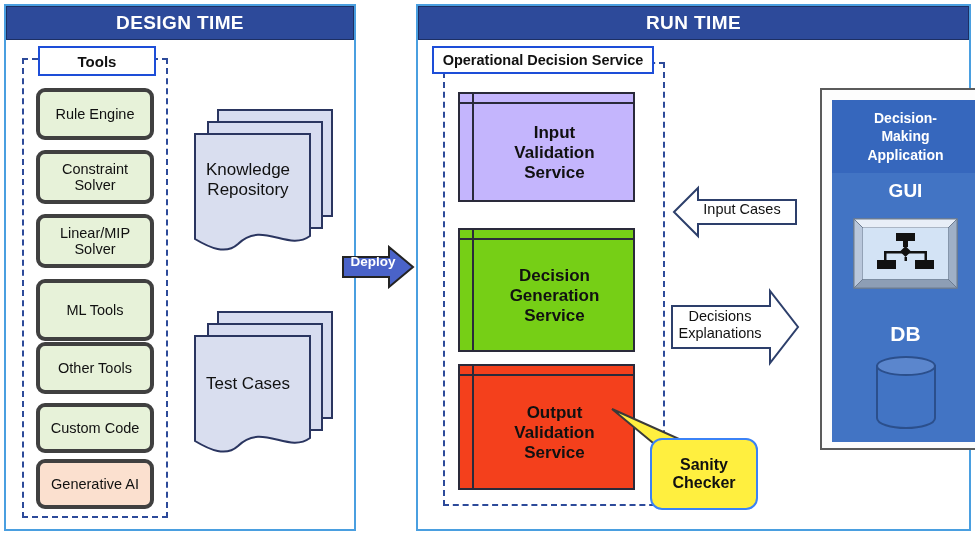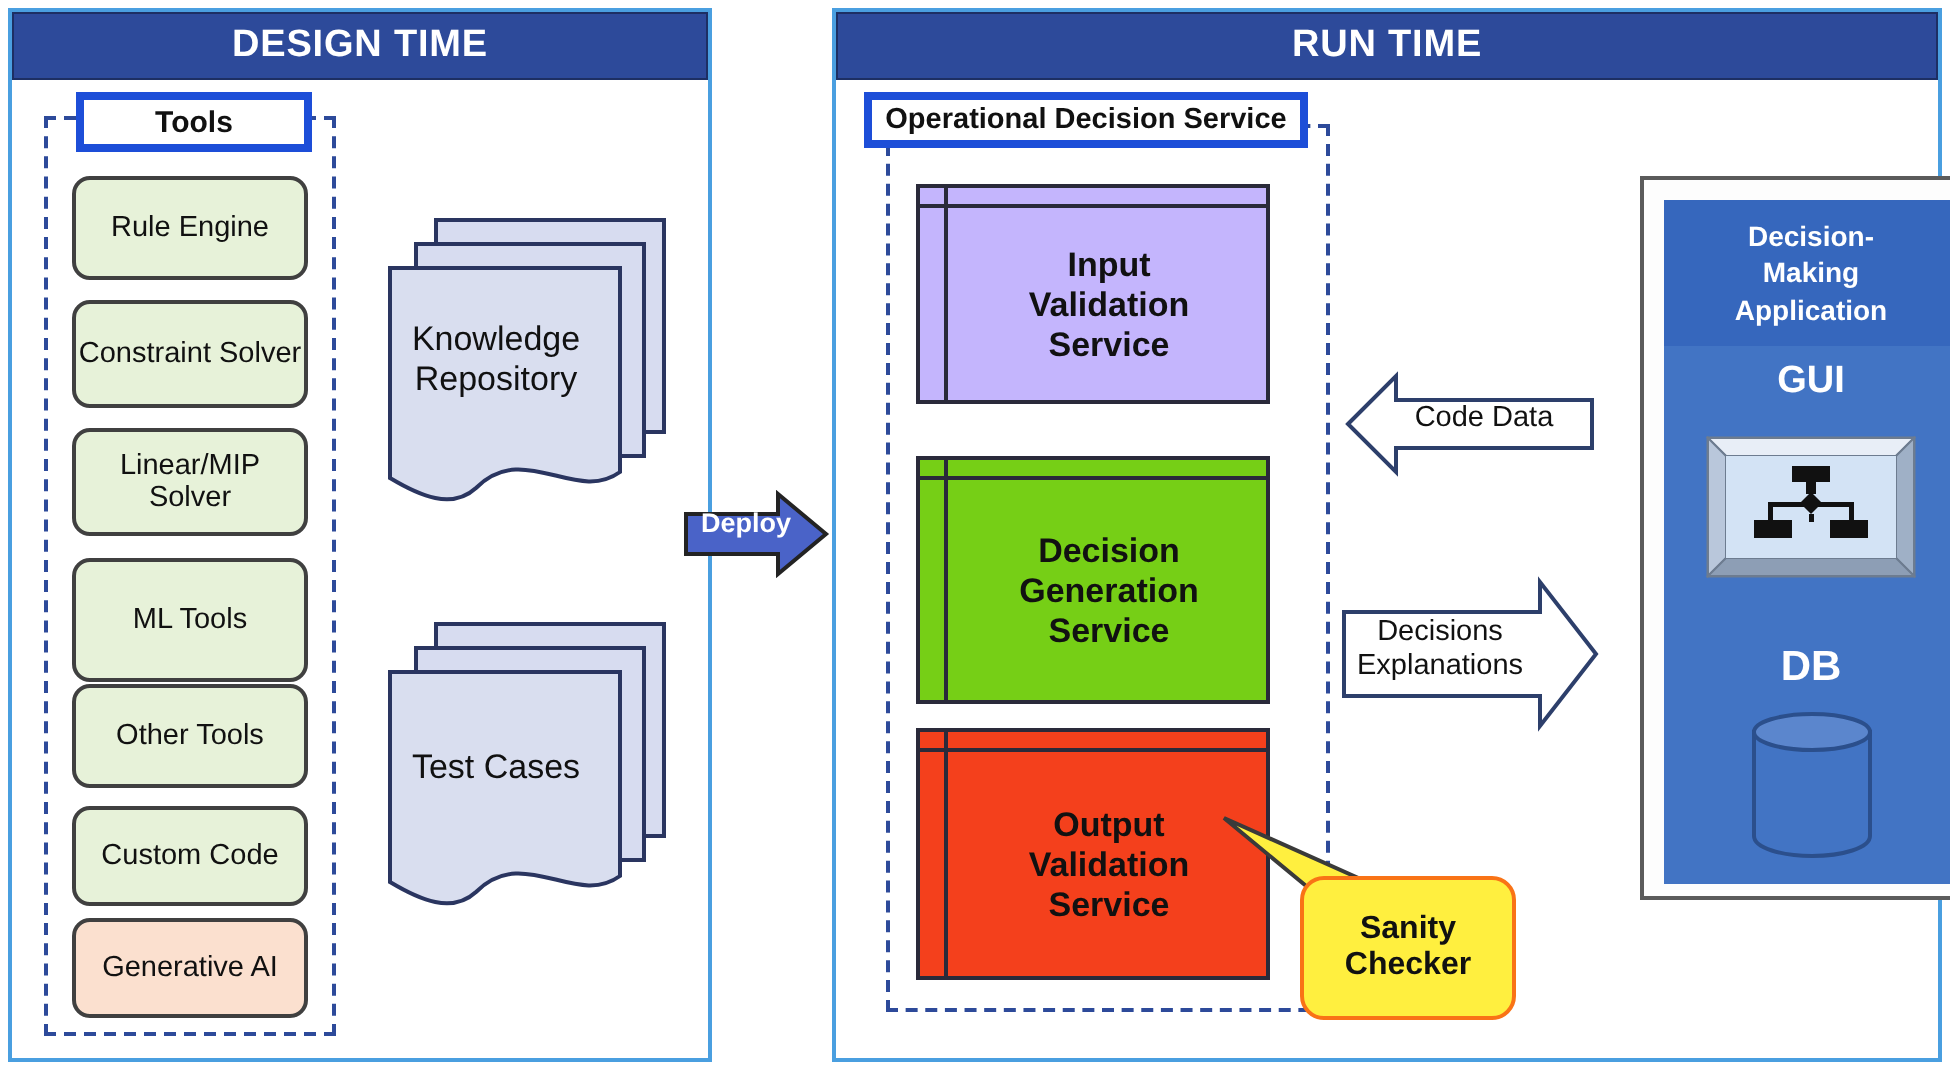--- a/index.html
+++ b/index.html
@@ -11,25 +11,25 @@
                 border:1px solid #1d2f63;box-sizing:border-box;color:#fff;
                 font-weight:bold;font-size:19px;letter-spacing:.4px;
                 display:flex;align-items:center;justify-content:center;}
 
   
   #design-panel{left:4px;top:4px;width:352px;height:527px;}
   #runtime-panel{left:416px;top:4px;width:555px;height:527px;}
 
   .dashed-box{position:absolute;border:2px dashed #2d4a9a;box-sizing:border-box;background:transparent;}
 
-  .label-box{position:absolute;background:#fff;border:4px solid #1d4ed8;box-sizing:border-box;
+  .label-box{position:absolute;background:#fff;border:2px solid #1d4ed8;box-sizing:border-box;
              display:flex;align-items:center;justify-content:center;
              font-size:15px;font-weight:bold;color:#111;z-index:5;}
 
-  .tool{position:absolute;left:36px;width:118px;border:2px solid #404040;border-radius:9px;
+  .tool{position:absolute;left:36px;width:118px;border:4px solid #404040;border-radius:9px;
         background:#e7f2d9;box-sizing:border-box;display:flex;align-items:center;
         justify-content:center;text-align:center;font-size:14.5px;line-height:1.12;color:#111;}
   .tool.gen{background:#fbe0cf;}
 
   
   .docstack{position:absolute;}
   .docstack svg{display:block;}
   .doclabel{position:absolute;width:100%;text-align:center;font-size:17px;line-height:1.2;color:#111;}
 
   
@@ -46,21 +46,21 @@
   #svc-input{top:92px;height:110px;background:#c4b5fd;padding-left:23px;}
   #svc-decision{top:228px;height:124px;background:#76cf16;}
   #svc-output{top:364px;height:126px;background:#f4401c;}
 
   
   .blockarrow{position:absolute;}
   .blockarrow .batext{position:absolute;width:100%;text-align:center;font-size:14.5px;line-height:1.18;color:#111;}
 
   
   #sanity{position:absolute;left:650px;top:438px;width:108px;height:72px;background:#ffef3f;
-          border:2px solid #f97316;border-radius:12px;box-sizing:border-box;
+          border:2px solid #3b82f6;border-radius:12px;box-sizing:border-box;
           display:flex;align-items:center;justify-content:center;text-align:center;
           font-size:16px;font-weight:bold;line-height:1.15;color:#111;z-index:6;}
   #sanity-tail{position:absolute;left:610px;top:405px;width:110px;height:60px;z-index:5;}
 
   
   #app-frame{position:absolute;left:820px;top:88px;width:167px;height:362px;
              background:#fdfdfd;border:2px solid #5b5b5b;box-sizing:border-box;padding:5px;}
   #app-body{position:absolute;left:10px;top:10px;width:147px;height:342px;background:#4274c4;
             box-sizing:border-box;}
   #app-title-band{position:absolute;left:0;top:0;width:100%;height:73px;background:#3667bd;
@@ -176,21 +176,21 @@
       <div>Service</div>
     </div>
   </div>
 </div>
 
 <div class="blockarrow" style="left:672px;top:185px;width:126px;height:54px;">
   <svg width="126" height="54" viewBox="0 0 126 54">
     <path d="M2 27 L26 3 V15 H124 V39 H26 V51 Z" fill="#ffffff" stroke="#2d3f6b" stroke-width="2"></path>
   </svg>
   <div class="batext" style="top:16px;left:14px;width:112px;">
-    <div>Code Data</div>
+    <div>Input Cases</div>
   </div>
 </div>
 
 <div class="blockarrow" style="left:670px;top:288px;width:130px;height:78px;">
   <svg width="130" height="78" viewBox="0 0 130 78">
     <path d="M2 18 H100 V3 L128 39 L100 75 V60 H2 Z" fill="#ffffff" stroke="#2d3f6b" stroke-width="2"></path>
   </svg>
   <div class="batext" style="top:20px;left:-4px;width:108px;">
     <div>Decisions</div>
     <div>Explanations</div>

